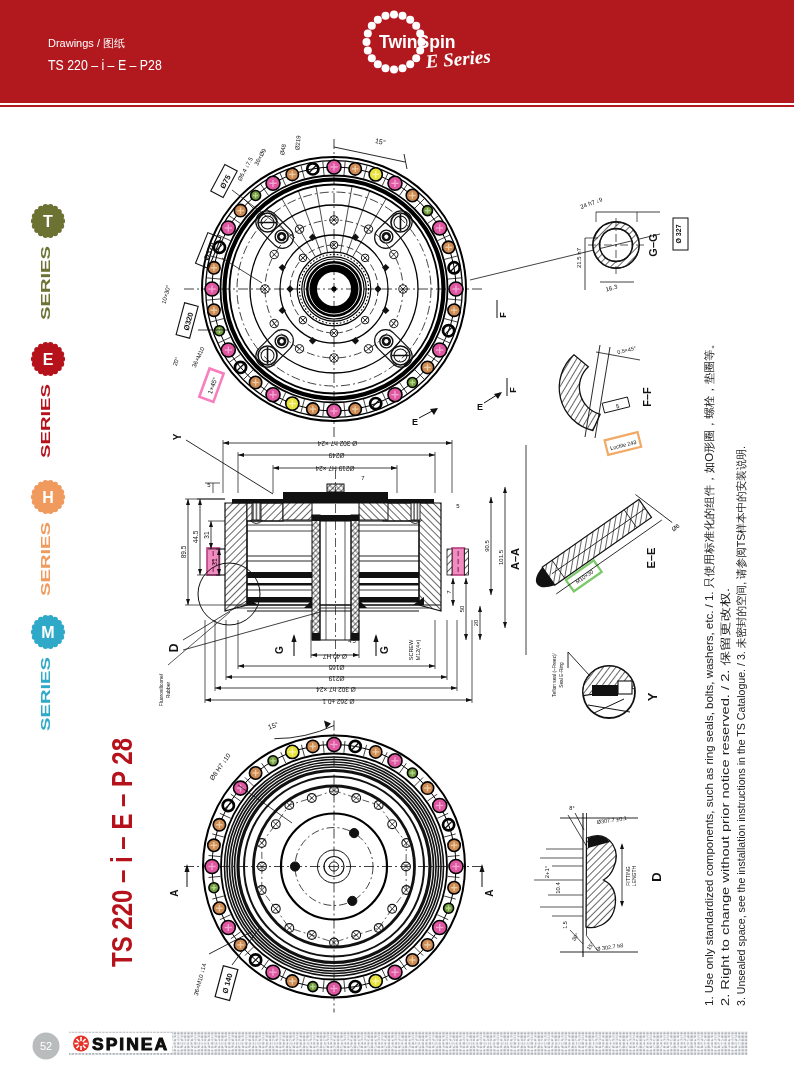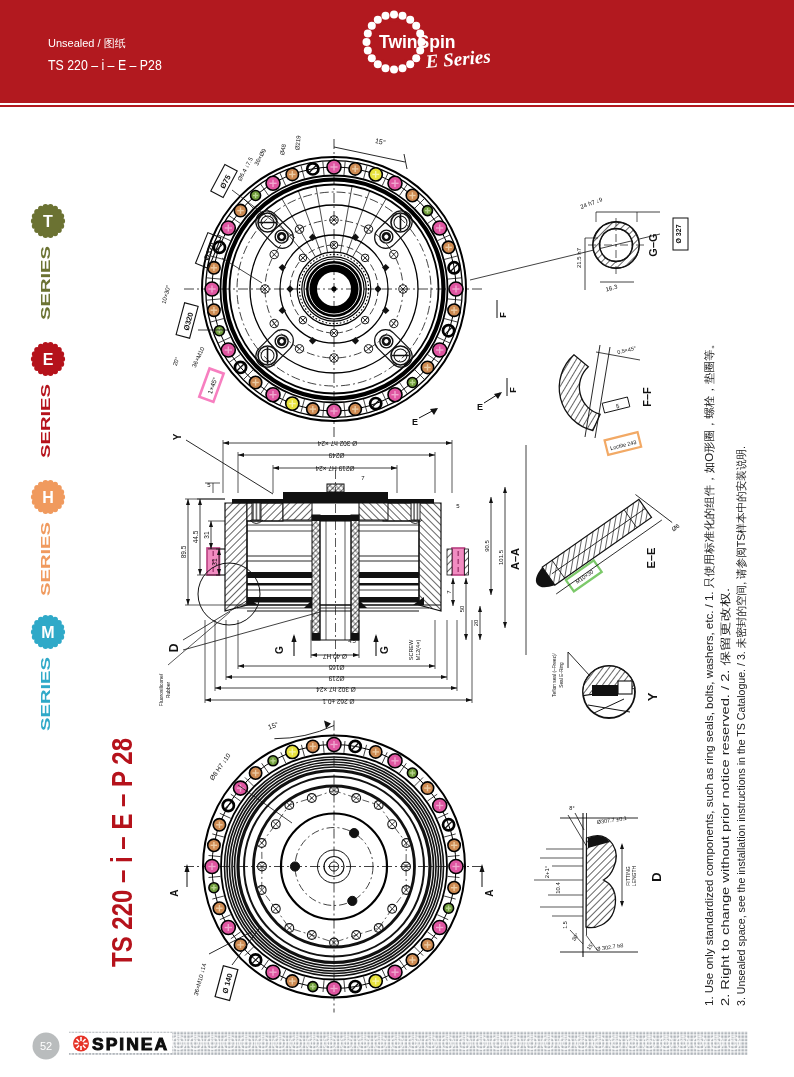--- a/index.html
+++ b/index.html
@@ -5,21 +5,21 @@
 html,body{margin:0;padding:0;}
 body{width:794px;height:1077px;position:relative;background:#fff;overflow:hidden;
  font-family:"Liberation Sans",sans-serif;}
 .abs{position:absolute;}
 </style>
 </head>
 <body>
 
 <div class="abs" style="left:0;top:0;width:794px;height:103px;background:#b2191f;"></div>
 <div class="abs" style="left:0;top:105px;width:794px;height:1.5px;background:#b2191f;"></div>
-<div class="abs" style="left:48px;top:36px;color:#fff;font-size:11px;">Unsealed / 图纸</div>
+<div class="abs" style="left:48px;top:36px;color:#fff;font-size:11px;">Drawings / 图纸</div>
 <div class="abs" style="left:48px;top:57px;color:#fff;font-size:14.5px;transform:scaleX(0.85);transform-origin:left;">TS 220 – i – E – P28</div>
 
 <svg class="abs" style="left:355px;top:5px;" width="155" height="75" viewBox="0 0 155 75">
 <g fill="#fff">
 <circle cx="39.0" cy="9.5" r="4.0"></circle>
       <circle cx="47.5" cy="10.8" r="4.0"></circle>
       <circle cx="55.2" cy="14.8" r="4.0"></circle>
       <circle cx="61.2" cy="20.8" r="4.0"></circle>
       <circle cx="65.2" cy="28.5" r="4.0"></circle>
       <circle cx="66.5" cy="37.0" r="4.0"></circle>

